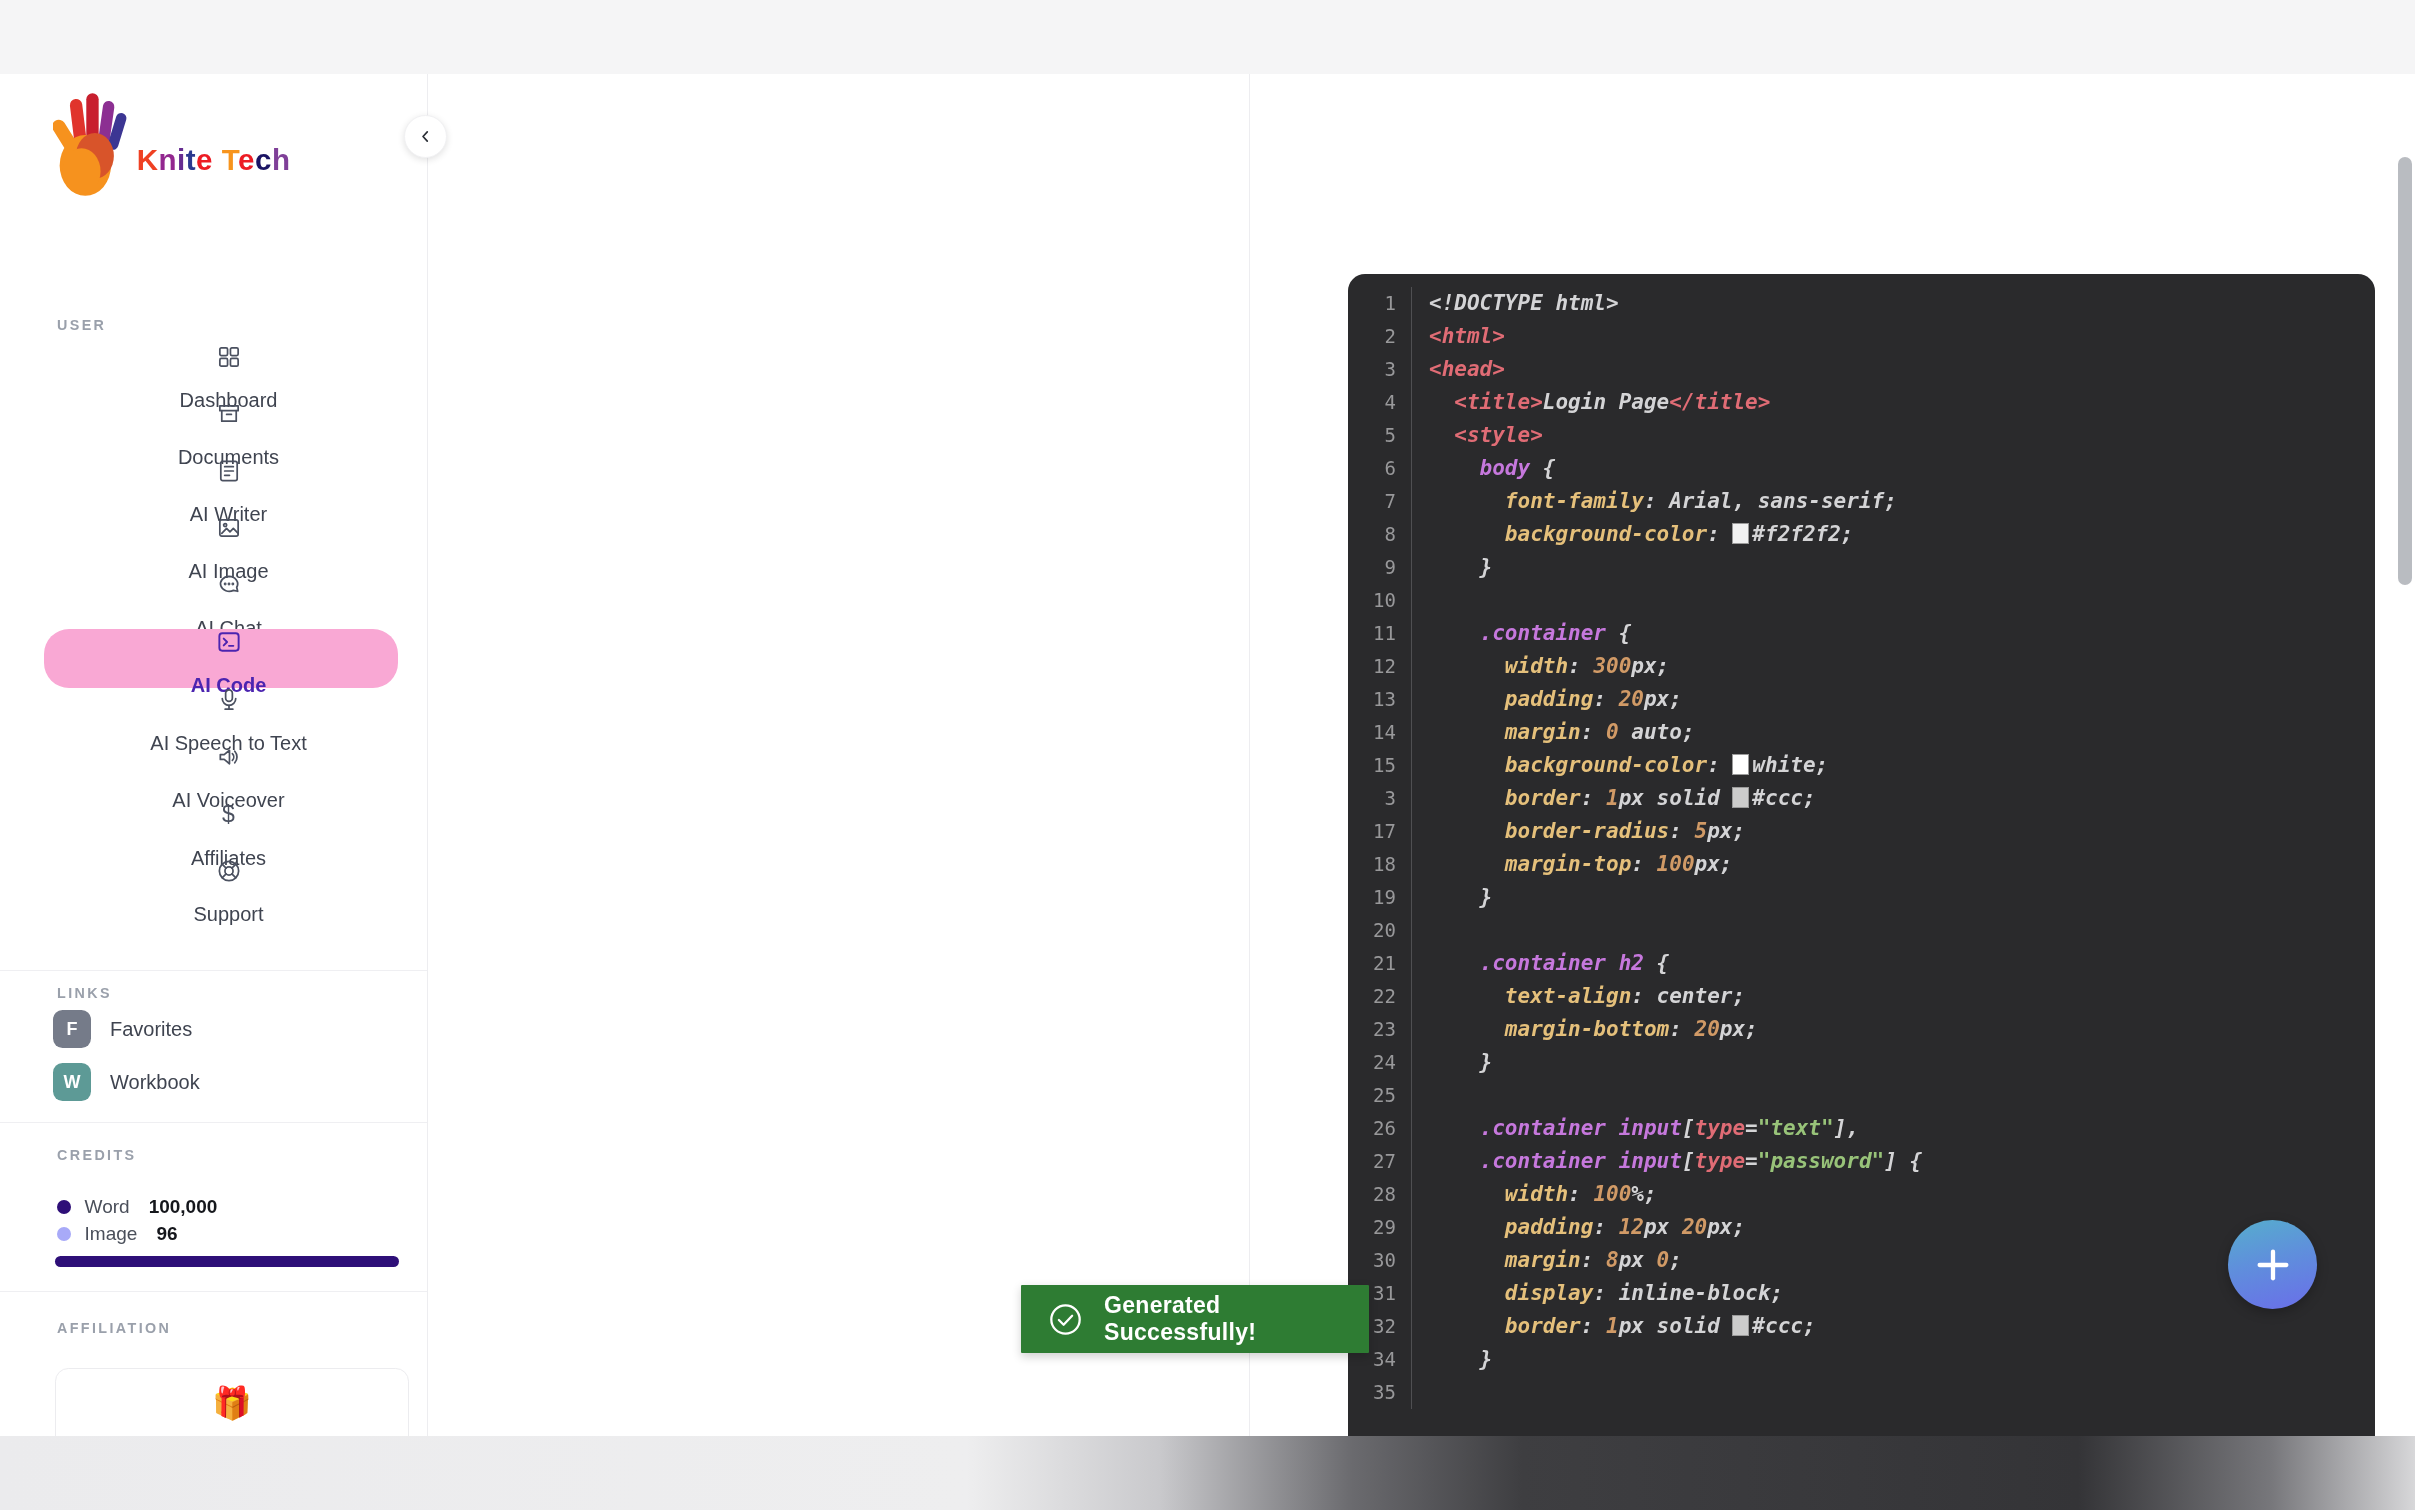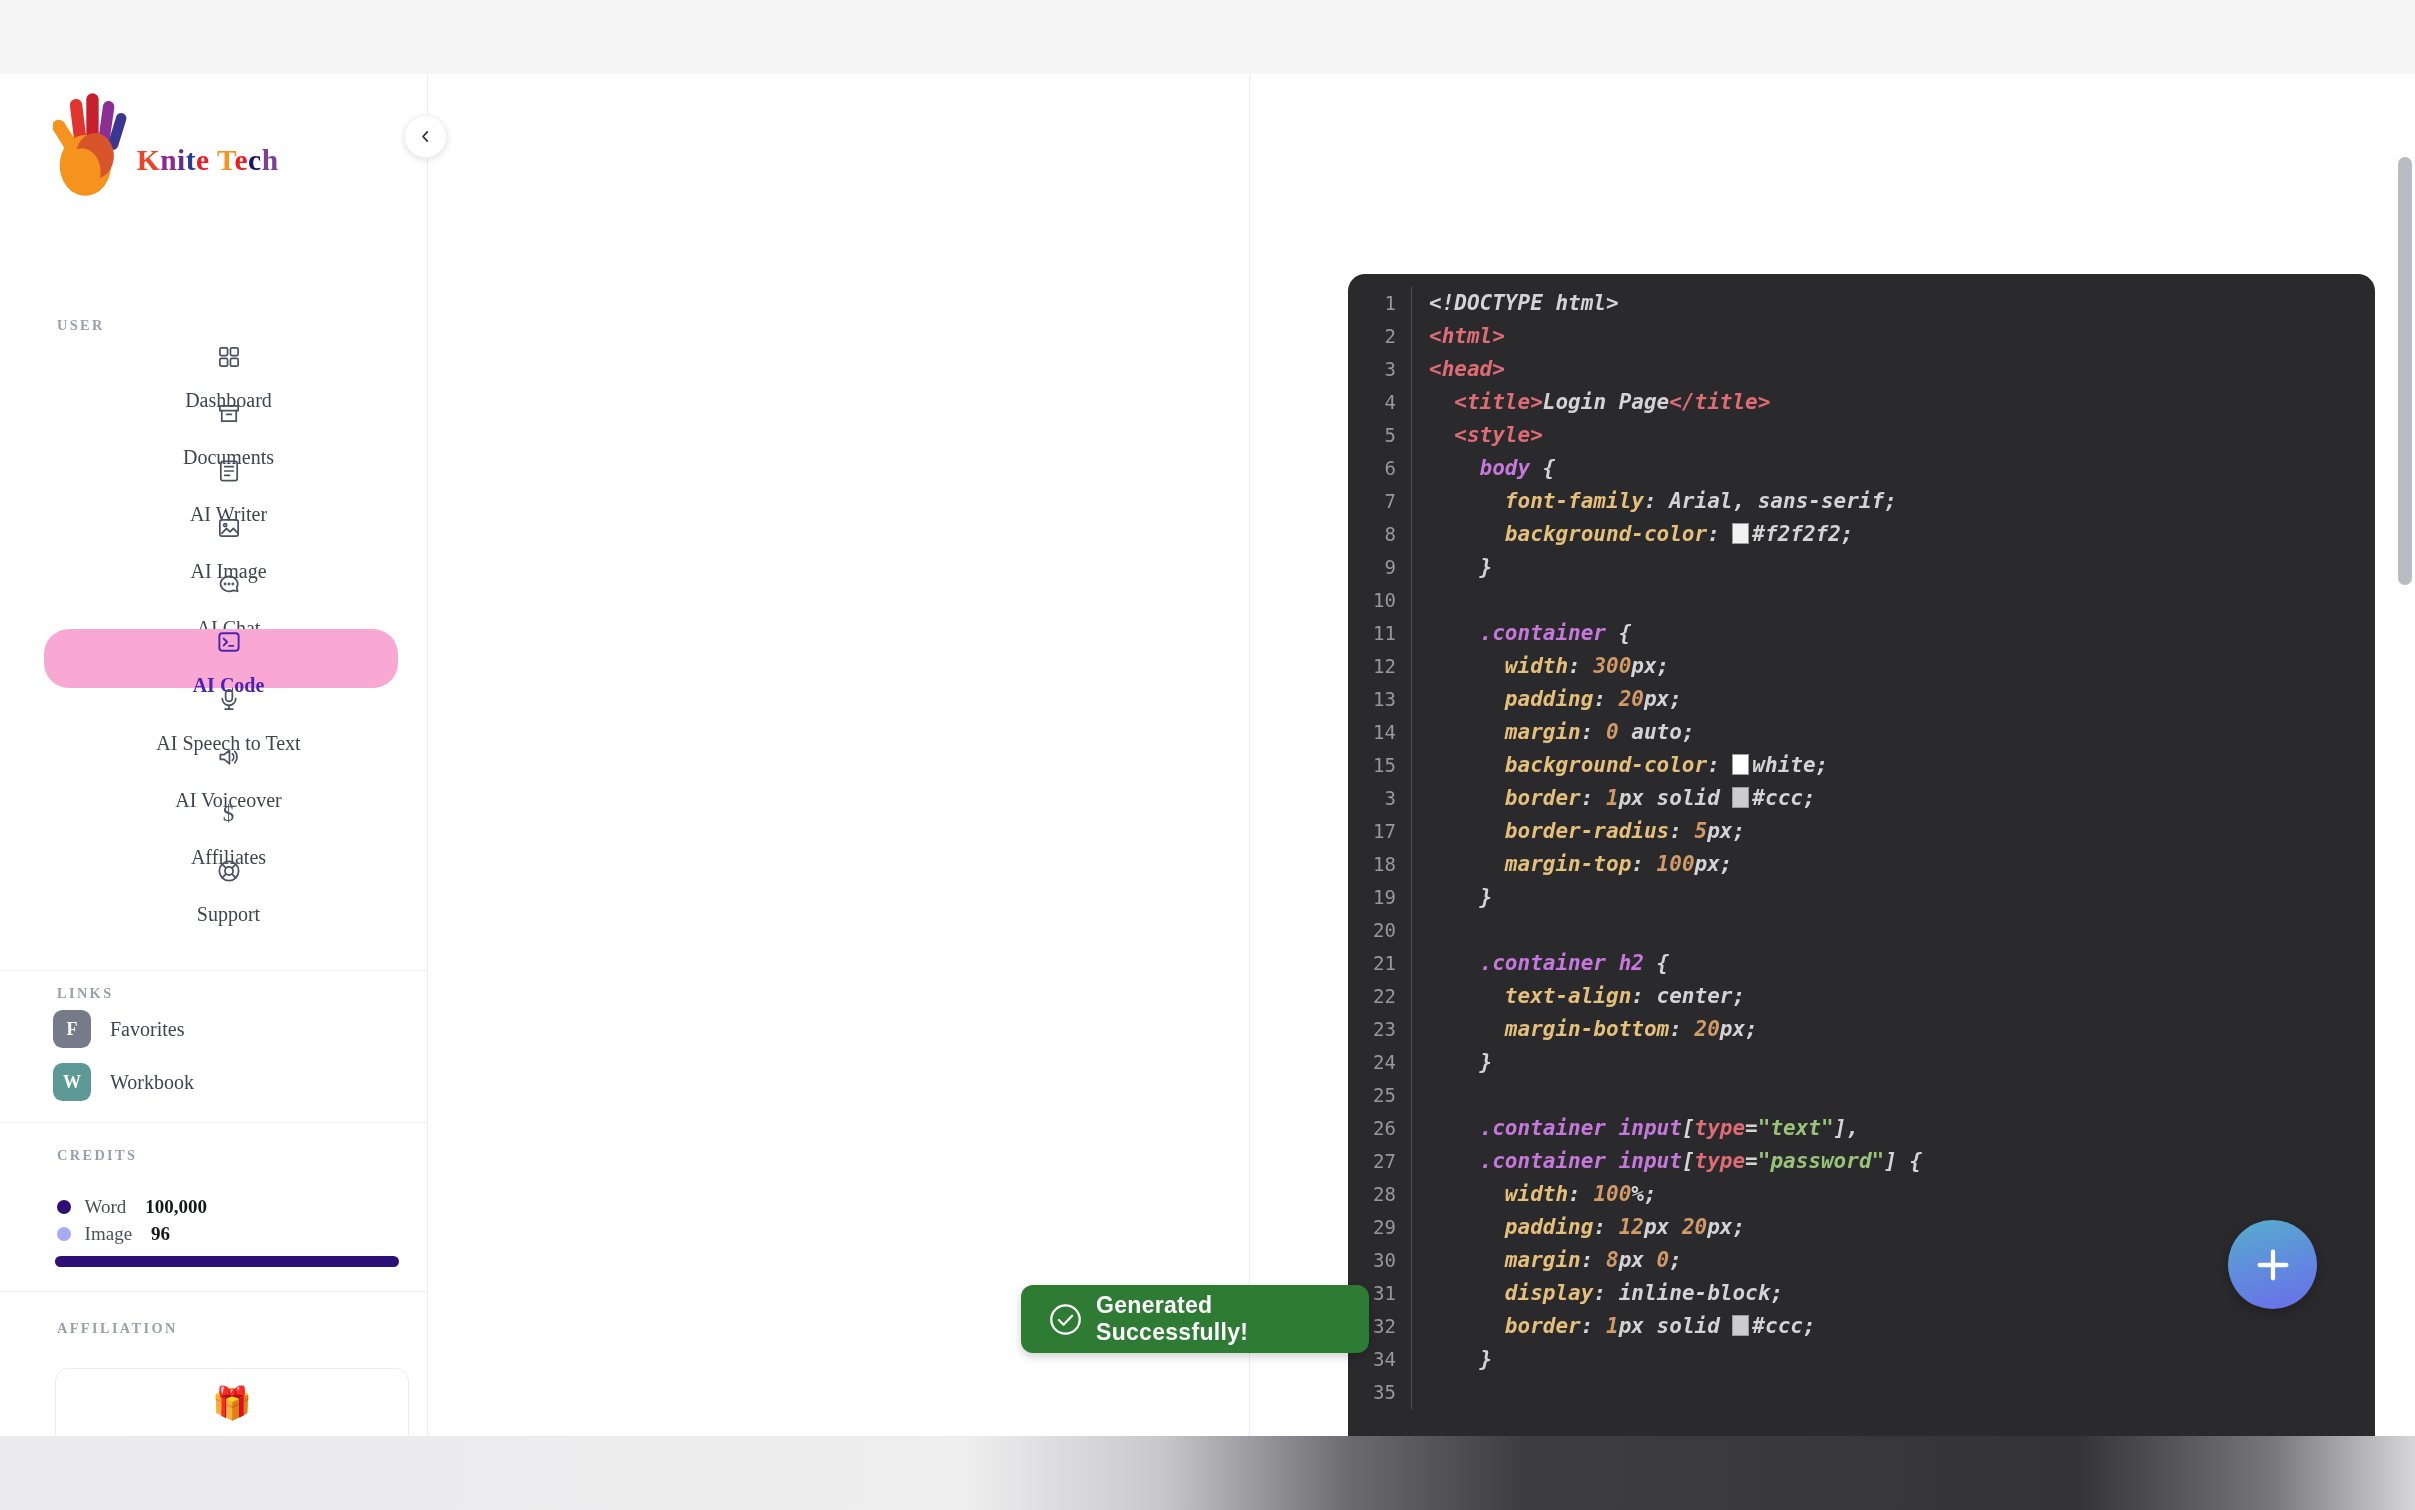--- a/index.html
+++ b/index.html
@@ -9,21 +9,21 @@
 
   
   .top-band { position:absolute; left:0; top:0; width:2416px; height:74px; background:#f5f5f6; z-index:5;}
   .bottom-band { position:absolute; left:0; top:1436px; width:2416px; height:74px; z-index:50;
     background:linear-gradient(90deg,#ebebed 0%,#eeeeef 40%,#c9c9cc 48%,#6a6a6e 56%,#3e3e41 63%,#343437 86%,#77777b 94%,#d8d8da 100%);}
   .scroll-thumb { position:absolute; left:2398px; top:157px; width:14.3px; height:428px;
     background:#b9bcc1; border-radius:7.6px; z-index:60;}
 
   
   .sidebar { position:absolute; left:0; top:74px; width:428px; height:1362px; background:#fff;
-    border-right:1px solid #ededf0; z-index:10;font-family:Liberation Serif, serif;}
+    border-right:1px solid #ededf0; z-index:10;}
   .form-col { position:absolute; left:428px; top:74px; width:822px; height:1362px; background:#fff;
     border-right:1px solid #ededf0; z-index:8;}
   .preview-col { position:absolute; left:1250px; top:74px; width:1166px; height:1362px; background:#fff; z-index:6;}
 
   
   .logo { position:absolute; left:53px; top:13.3px; width:323px; height:114px; display:flex; align-items:center; }
   .logo svg { width:78px; height:107px; }
   .logo-text { font-size:29.5px; font-weight:bold; margin-left:5.7px; margin-top:32px; letter-spacing:0.5px; }
   .sec { position:absolute; left:57px; font-size:14.3px; letter-spacing:2.4px; color:#9aa0ab; font-weight:bold; }
   .hr { position:absolute; left:0; width:427px; height:1px; background:#efeff2; }
@@ -91,21 +91,21 @@
   .code-panel { position:absolute; left:1348px; top:274px; width:1027px; height:1179px; background:#2a2a2c;
     border-radius:17px; overflow:hidden; padding-top:13.3px; z-index:9;}
   .code-line { display:flex; height:33px; font-family:"DejaVu Sans Mono", monospace; font-size:21px; }
   .code-line .ln { width:63px; text-align:right; padding-right:15px; color:#98989a; font-size:19px; line-height:33px; flex:0 0 auto;}
   .code-line .lc { flex:1; border-left:1.9px solid #4f4f52; padding-left:17px; white-space:pre; font-weight:bold; line-height:33px; color:#d4d4d6;font-style:italic;}
   .tk-pl{color:#d4d4d6}.tk-tag{color:#e06c75}.tk-sel{color:#c678dd}.tk-prop{color:#e5c07b}
   .tk-num{color:#d19a66}.tk-str{color:#98c379}
   .sw { display:inline-block; width:17px; height:21px; vertical-align:-2.9px; border:1px solid #9a9a9a; margin-right:2.9px;}
 
   .toast { position:absolute; left:1021px; top:1285px; width:348px; height:68px; background:#2e7c33;
-    border-radius:12px; z-index:40; display:flex; align-items:center; padding:0 27px; gap:13px;
+    border-radius:1px; z-index:40; display:flex; align-items:center; padding:0 27px; gap:21px;
     box-shadow:0 3.8px 9.5px rgba(0,0,0,0.18);}
   .toast svg { width:35px; height:35px; stroke:#fff; fill:none; stroke-width:2.4; stroke-linecap:round; stroke-linejoin:round; flex:0 0 auto;}
   .toast .msg { color:#fff; font-size:23px; font-weight:bold; letter-spacing:0.3px;}
 
   .fab { position:absolute; left:2228px; top:1220px; width:89px; height:89px; border-radius:50%;
     background:linear-gradient(165deg,#56aecd 0%,#5f8fdc 45%,#6a6ee9 100%); z-index:30; cursor:pointer;
     display:flex; align-items:center; justify-content:center; box-shadow:0 3.8px 11.4px rgba(0,0,0,0.25);}
   .fab svg { width:42px; height:42px; stroke:#fff; stroke-width:4.5; stroke-linecap:round;}
 </style>
 </head>

